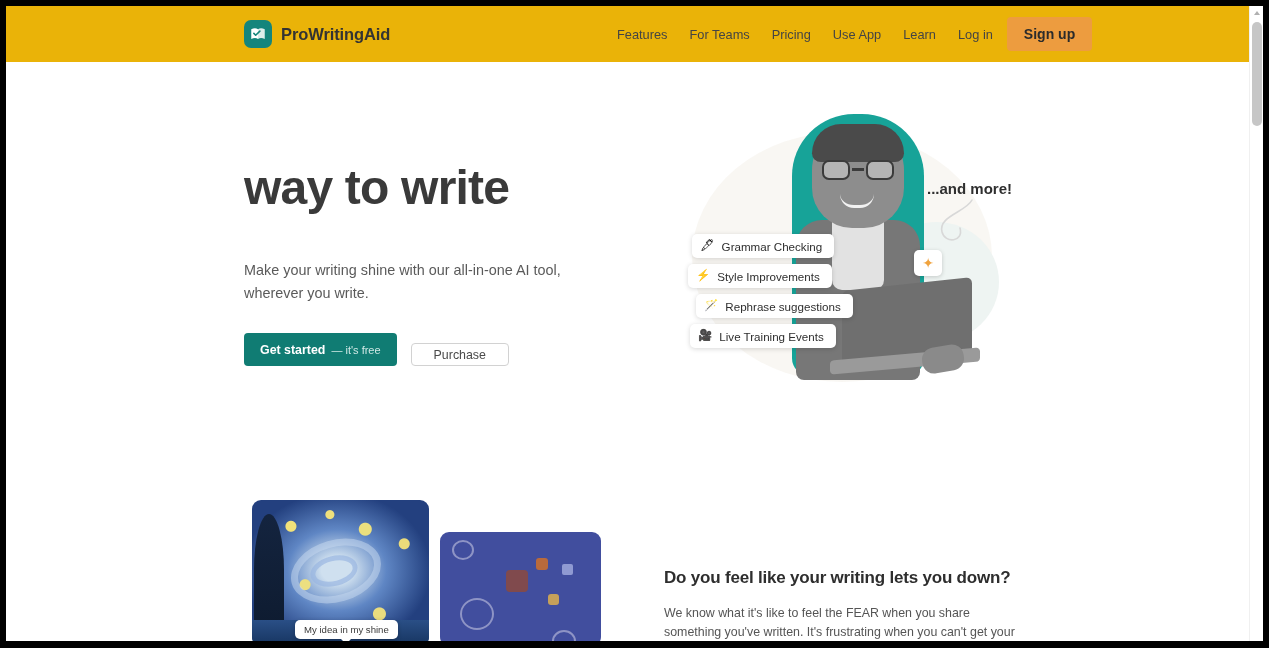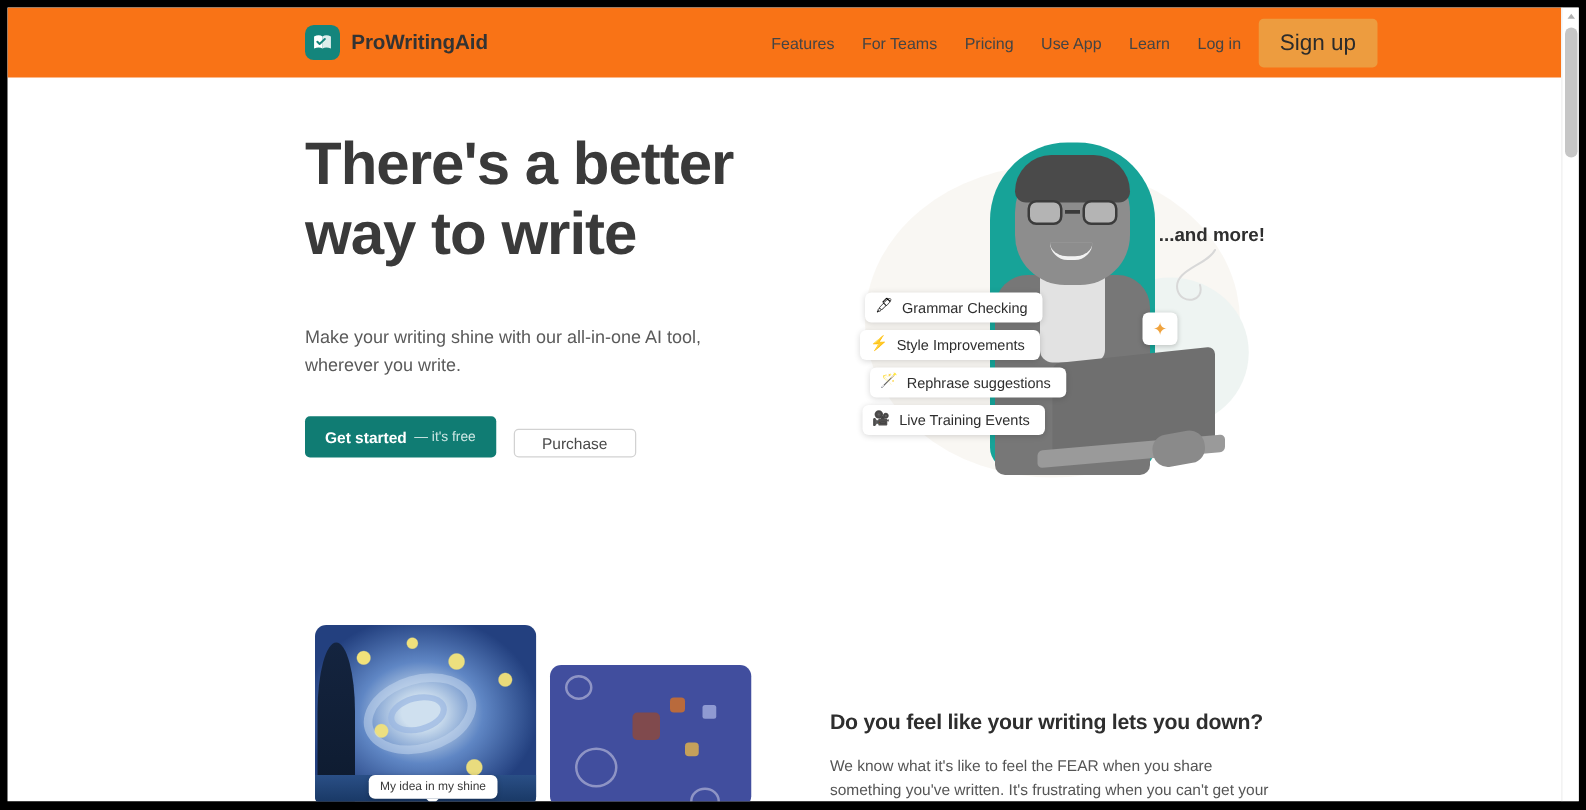--- a/index.html
+++ b/index.html
@@ -69,21 +69,21 @@
     background: #c6c6c6;
     border-radius: 5px;
   }
 
   
   .header {
     position: absolute;
     left: 0; top: 0;
     width: 1243px;
     height: 56px;
-    background: #f97316;
+    background: #eab308;
     display: flex;
     align-items: center;
   }
 
   .brand {
     position: absolute;
     left: 238px;
     display: flex;
     align-items: center;
     gap: 9px;
@@ -114,22 +114,22 @@
     font-size: 12.8px;
     color: #444444;
     text-decoration: none;
     padding: 0 11px;
     white-space: nowrap;
   }
   .nav a.login { padding-right: 14px; }
   .signup-btn {
     background: #ed9c3f;
     color: #2b2b2b;
-    font-size: 18px;
-    font-weight: normal;
+    font-size: 14px;
+    font-weight: bold;
     border: none;
     border-radius: 4px;
     padding: 9px 17px;
     cursor: pointer;
     white-space: nowrap;
     font-family: "Liberation Sans", sans-serif;
   }
 
   
   .hero-text {
@@ -545,21 +545,21 @@
         <a href="#">Pricing</a>
         <a href="#">Use App</a>
         <a href="#">Learn</a>
         <a href="#" class="login">Log in</a>
         <button class="signup-btn">Sign up</button>
       </nav>
     </div>
 
     <div class="hero-text">
       <h1 class="hero-title">
-        <span>There's a better</span><br>
+        <br>
         <span>way to write</span>
       </h1>
       <p class="hero-sub">Make your writing shine with our all-in-one AI tool, wherever you write.</p>
 
       <div class="hero-buttons">
         <button class="btn-primary">
           <span class="main">Get started</span>
           <span class="sub">— it's free</span>
         </button>
         <button class="btn-secondary">Purchase</button>

